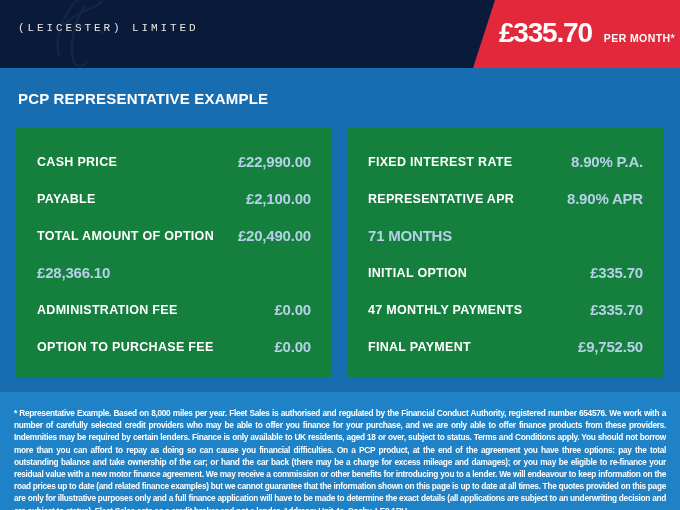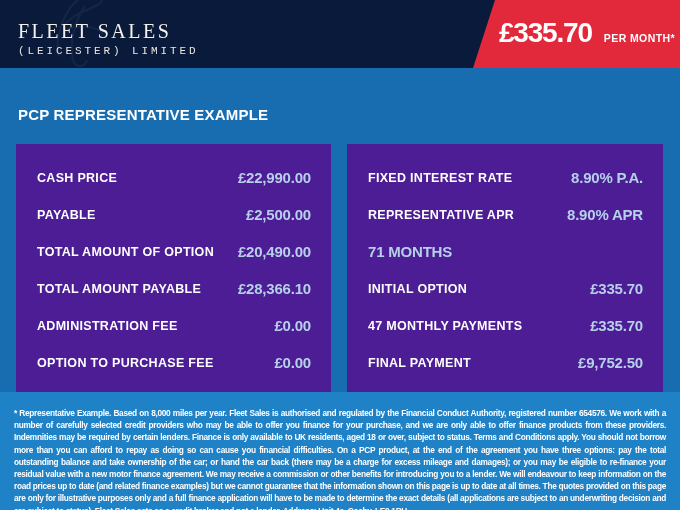--- a/index.html
+++ b/index.html
@@ -35,29 +35,29 @@
     color:#ffffff; font-size:28px; font-weight:bold; letter-spacing:-1.2px;
     line-height:0; white-space:nowrap;
   }
   .price-suffix {
     color:#ffffff; font-size:10.5px; font-weight:bold; letter-spacing:0.4px;
     margin-left:12px; line-height:0; white-space:nowrap;
   }
 
   
   .main {
-    position:absolute; top:84px; left:0; width:680px; height:288px;
+    position:absolute; top:68px; left:0; width:680px; height:288px;
     background:#186cb0;
   }
   .page-title {
     position:absolute; top:22px; left:18px;
     color:#ffffff; font-size:15px; font-weight:bold; letter-spacing:0.2px;
   }
   .panel {
-    position:absolute; top:60px; height:250px; background:#4c1d95;
+    position:absolute; top:60px; height:250px; background:#15803d;
     padding-top:15px;
   }
   .panel-left  { left:16px;  width:315px; }
   .panel-right { left:347px; width:316px;text-align:right; }
   .row {
     height:37px; display:flex; align-items:center;
     justify-content:space-between; padding:0 20px 0 21px;
   }
   .row .label {
     color:#ffffff; font-size:12.5px; font-weight:bold; letter-spacing:0.3px;
@@ -85,47 +85,45 @@
 
   <header class="topbar">
     <svg class="logo-watermark" viewBox="0 0 70 90" aria-hidden="true">
       <g fill="none" stroke="#233458" stroke-width="2.2" opacity="0.8">
         <path d="M14 70 C 8 50, 22 14, 44 8 C 56 5, 62 12, 54 18 C 46 24, 30 26, 18 40"></path>
         <path d="M40 20 C 30 34, 24 56, 28 74 C 30 82, 40 82, 42 74"></path>
         <path d="M20 44 C 34 38, 52 40, 58 48"></path>
       </g>
     </svg>
     <div class="logo">
-      <div class="logo-name">FLEET SALES</div>
       <div class="logo-sub">(LEICESTER) LIMITED</div>
     </div>
     <div class="price-badge">
       <span class="price-amount">£335.70</span>
       <span class="price-suffix">PER MONTH*</span>
     </div>
   </header>
 
   <main class="main">
     <h1 class="page-title">PCP REPRESENTATIVE EXAMPLE</h1>
 
     <section class="panel panel-left">
       <div class="row">
         <span class="label">CASH PRICE</span>
         <span class="value">£22,990.00</span>
       </div>
       <div class="row">
         <span class="label">PAYABLE</span>
-        <span class="value">£2,500.00</span>
+        <span class="value">£2,100.00</span>
       </div>
       <div class="row">
         <span class="label">TOTAL AMOUNT OF OPTION</span>
         <span class="value">£20,490.00</span>
       </div>
       <div class="row">
-        <span class="label">TOTAL AMOUNT PAYABLE</span>
         <span class="value">£28,366.10</span>
       </div>
       <div class="row">
         <span class="label">ADMINISTRATION FEE</span>
         <span class="value">£0.00</span>
       </div>
       <div class="row">
         <span class="label">OPTION TO PURCHASE FEE</span>
         <span class="value">£0.00</span>
       </div>

